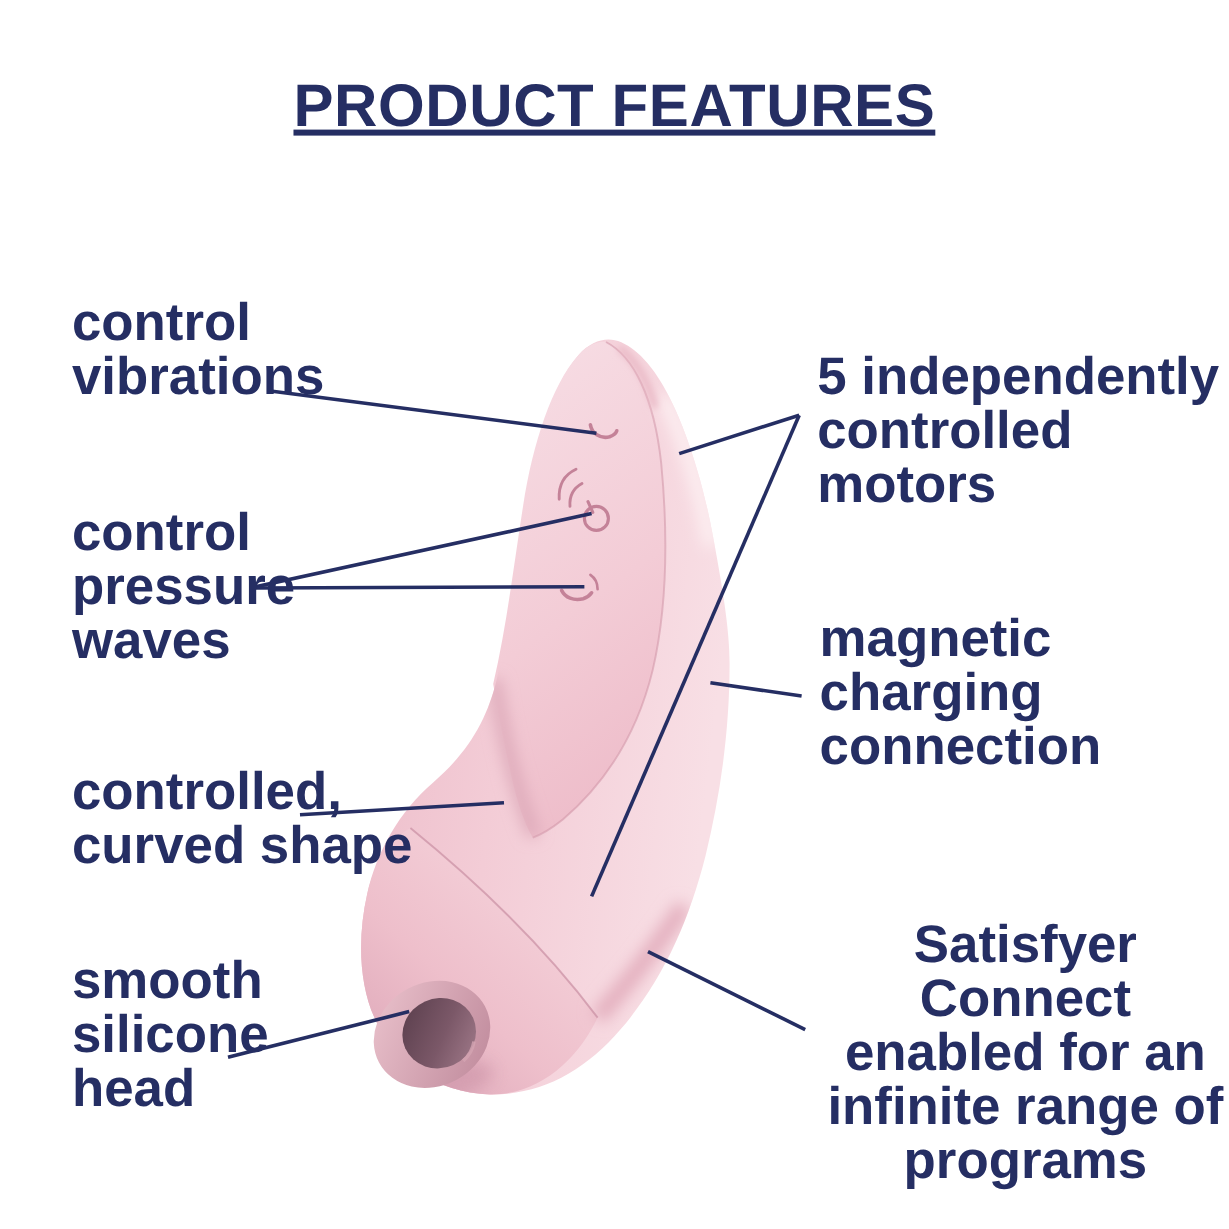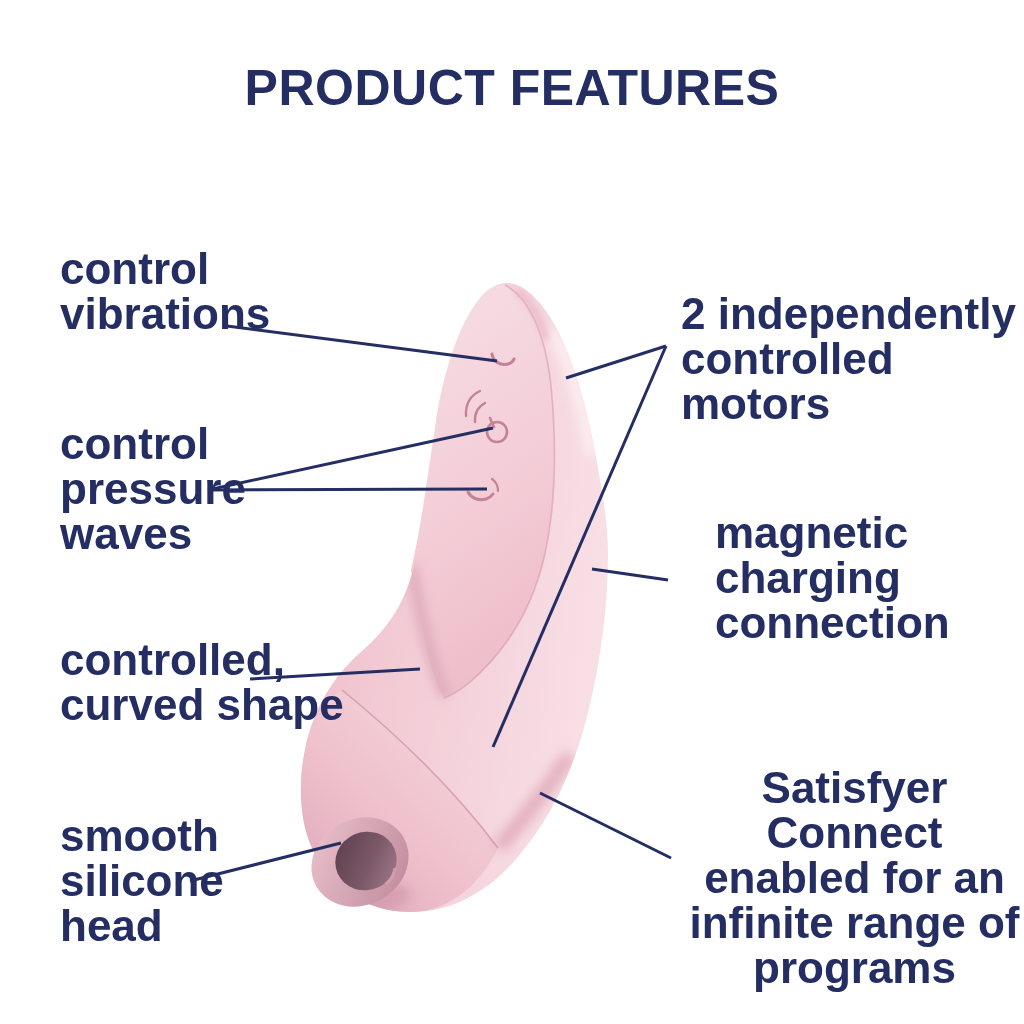--- a/index.html
+++ b/index.html
@@ -11,34 +11,35 @@
     font-family:"Liberation Sans", sans-serif;
   }
   .title{
     position:absolute;
     top:60px;left:0;width:100%;
     text-align:center;
     font-weight:bold;
     font-size:50px;line-height:56px;
     letter-spacing:0.5px;
     color:#252e63;
+    text-decoration:underline;
   }
   .label{
     position:absolute;
     font-weight:bold;
     font-size:44px;line-height:45px;
     color:#252e63;
     white-space:pre-line;
   }
   #lbl-control-vibrations{left:60px;top:246px;}
   #lbl-control-pressure-waves{left:60px;top:421px;}
   #lbl-ergonomic{left:60px;top:637px;}
-  #lbl-smooth-head{left:60px;top:813px;}
+  #lbl-smooth-head{left:60px;top:795px;}
   #lbl-motors{left:681px;top:291px;}
-  #lbl-magnetic{left:683px;top:510px;margin-left:32px;}
+  #lbl-magnetic{left:683px;top:510px;}
   #lbl-connect{left:685px;top:765px;text-align:center;}
   svg{position:absolute;left:0;top:0;}
 </style>
 </head>
 <body>
 
 <div id="stage">
 
   <div class="title">PRODUCT FEATURES</div>
 
@@ -142,21 +143,21 @@
 pressure
 waves</div>
 
   <div class="label" id="lbl-ergonomic">controlled,
 curved shape</div>
 
   <div class="label" id="lbl-smooth-head">smooth
 silicone
 head</div>
 
-  <div class="label" id="lbl-motors">2 independently
+  <div class="label" id="lbl-motors">5 independently
 controlled motors</div>
 
   <div class="label" id="lbl-magnetic">magnetic
 charging
 connection</div>
 
   <div class="label" id="lbl-connect">Satisfyer Connect
 enabled for an
 infinite range of
 programs</div>

